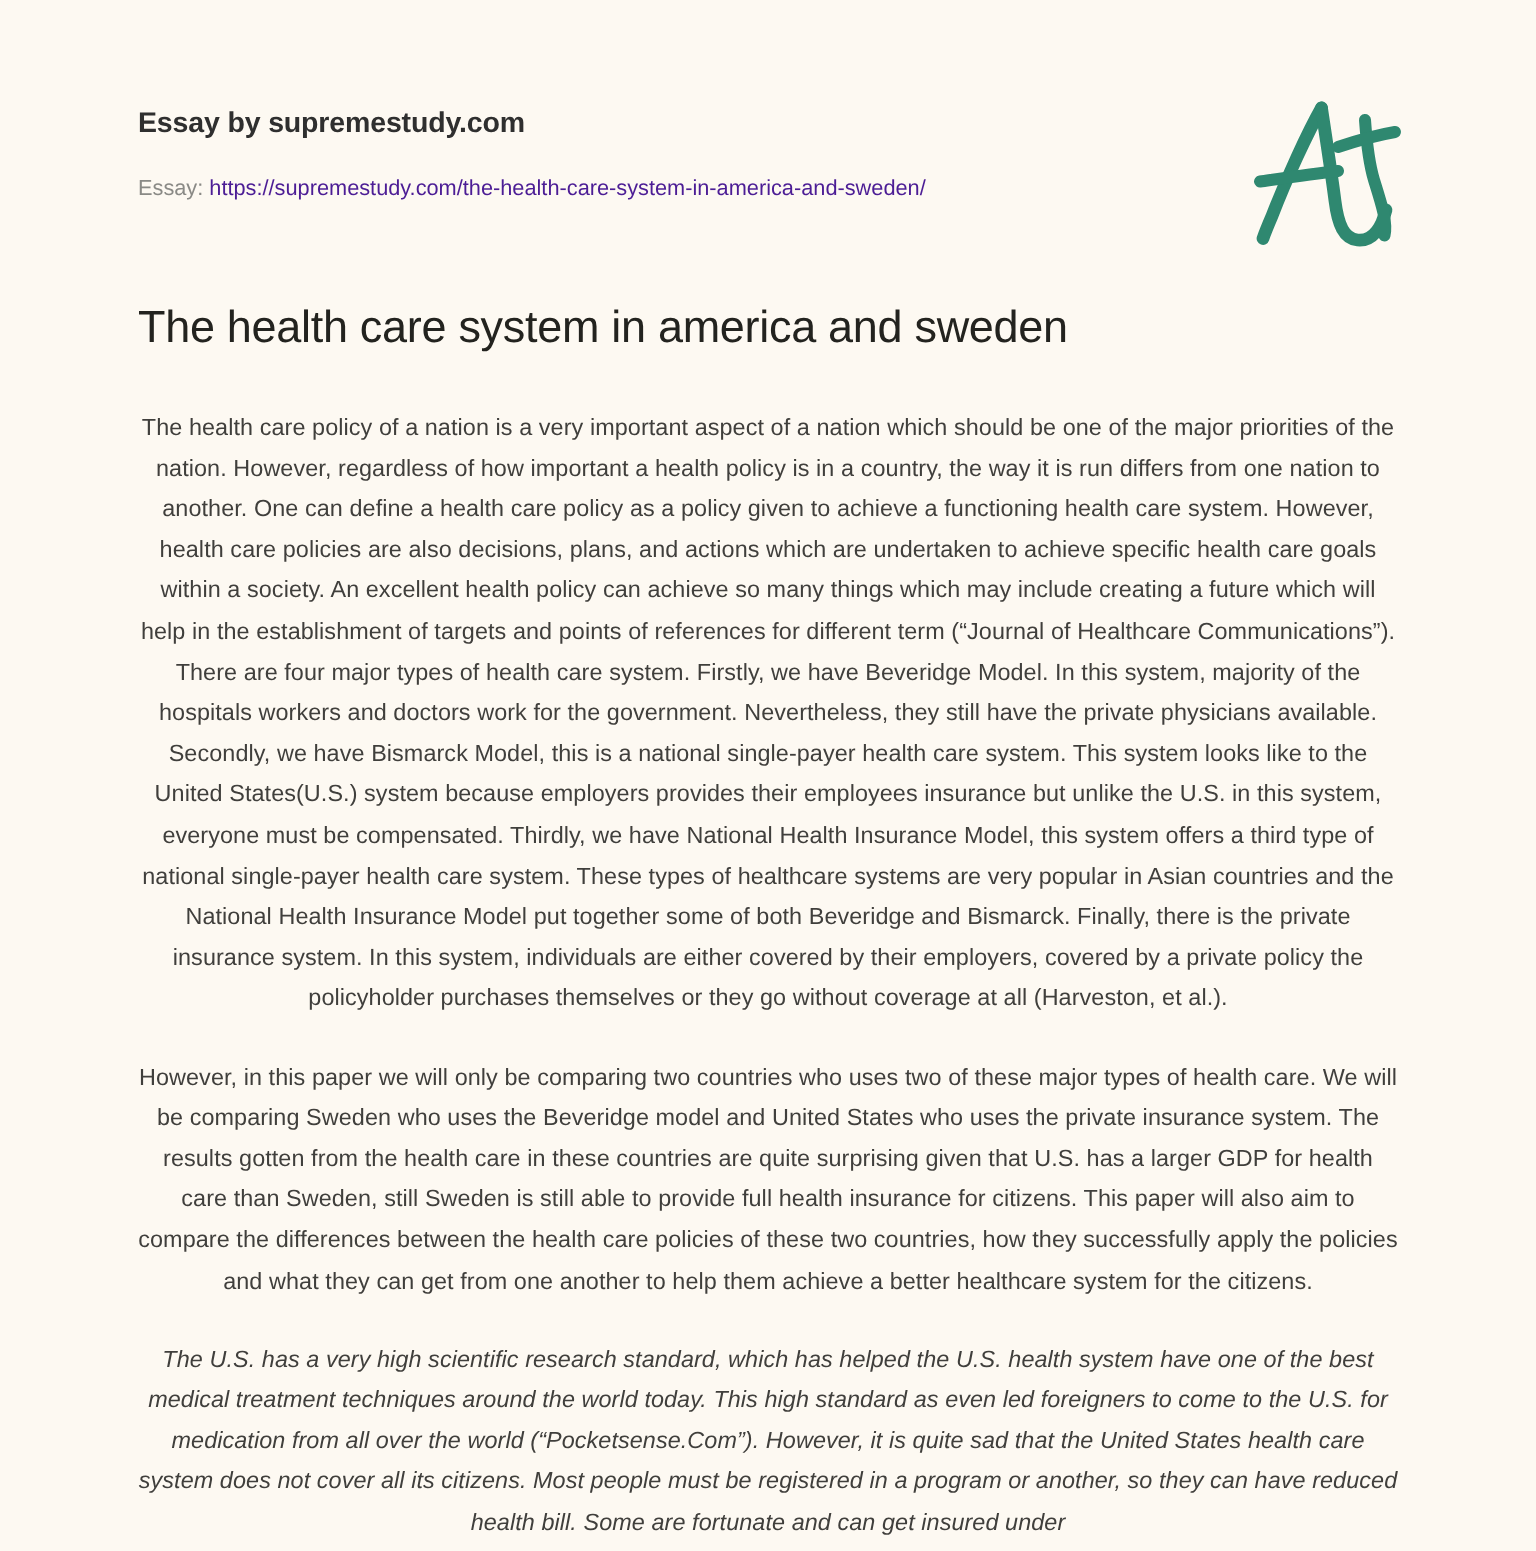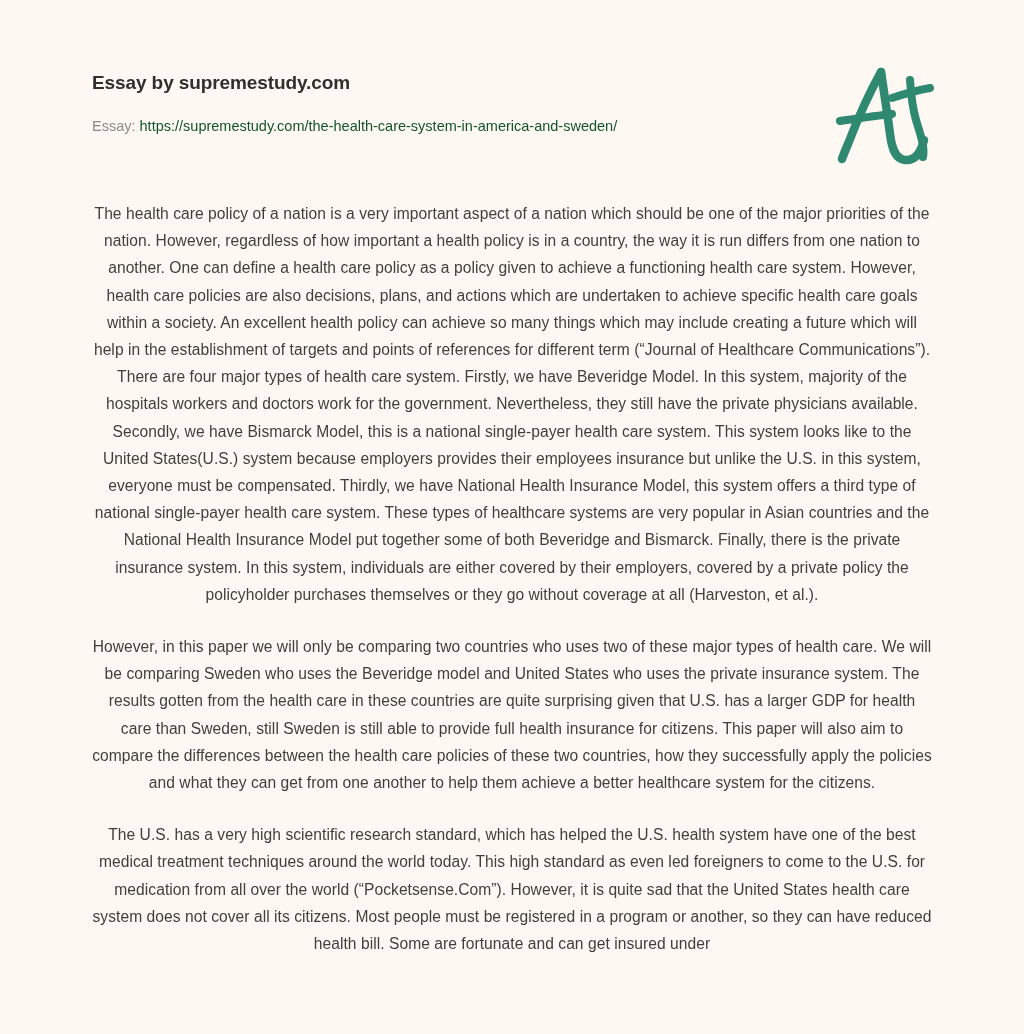--- a/index.html
+++ b/index.html
@@ -42,21 +42,21 @@
 
   .source-line {
     margin-top: 22px;
     font-size: 14.5px;
     color: #8a8a86;
     line-height: 1.3;
     white-space: nowrap;
   }
   .source-label { color: #8a8a86; }
   .source-url {
-    color: #14532d;
+    color: #4c1d95;
     text-decoration: none;
   }
 
   .logo {
     position: absolute;
     right: 78px;
     top: 58px;
     width: 120px;
     height: 115px;
   }
@@ -77,21 +77,21 @@
   }
 
   .body-text p {
     font-size: 15.6px;
     line-height: 27.2px;
     color: #403f3c;
     margin: 0 0 25px 0;
     text-align: center;
     letter-spacing: 0.05px;
   }
-  .body-text p:last-child { margin-bottom: 0; }
+  .body-text p:last-child { margin-bottom: 0; font-style: italic; }
 </style>
 </head>
 <body>
 
 <div class="page">
 
   <div class="header">
     <div class="byline">Essay by supremestudy.com</div>
 
     <div class="source-line">
@@ -111,20 +111,21 @@
 
           <path d="M84 22 C 85 36, 87 52, 90 62 C 95 78, 99 90, 97 99" stroke-width="8"></path>
 
           <path d="M66 40 C 78 36, 92 32, 104 30" stroke-width="8"></path>
         </g>
       </svg>
     </div>
   </div>
 
   <div class="article">
+    <h1 class="title">The health care system in america and sweden</h1>
 
     <div class="body-text">
       <p>The health care policy of a nation is a very important aspect of a nation which should be one of the major priorities of the nation. However, regardless of how important a health policy is in a country, the way it is run differs from one nation to another. One can define a health care policy as a policy given to achieve a functioning health care system. However, health care policies are also decisions, plans, and actions which are undertaken to achieve specific health care goals within a society. An excellent health policy can achieve so many things which may include creating a future which will help in the establishment of targets and points of references for different term (“Journal of Healthcare Communications”). There are four major types of health care system. Firstly, we have Beveridge Model. In this system, majority of the hospitals workers and doctors work for the government. Nevertheless, they still have the private physicians available. Secondly, we have Bismarck Model, this is a national single-payer health care system. This system looks like to the United States(U.S.) system because employers provides their employees insurance but unlike the U.S. in this system, everyone must be compensated. Thirdly, we have National Health Insurance Model, this system offers a third type of national single-payer health care system. These types of healthcare systems are very popular in Asian countries and the National Health Insurance Model put together some of both Beveridge and Bismarck. Finally, there is the private insurance system. In this system, individuals are either covered by their employers, covered by a private policy the policyholder purchases themselves or they go without coverage at all (Harveston, et al.).</p>
       <p>However, in this paper we will only be comparing two countries who uses two of these major types of health care. We will be comparing Sweden who uses the Beveridge model and United States who uses the private insurance system. The results gotten from the health care in these countries are quite surprising given that U.S. has a larger GDP for health care than Sweden, still Sweden is still able to provide full health insurance for citizens. This paper will also aim to compare the differences between the health care policies of these two countries, how they successfully apply the policies and what they can get from one another to help them achieve a better healthcare system for the citizens.</p>
       <p>The U.S. has a very high scientific research standard, which has helped the U.S. health system have one of the best medical treatment techniques around the world today. This high standard as even led foreigners to come to the U.S. for medication from all over the world (“Pocketsense.Com”). However, it is quite sad that the United States health care system does not cover all its citizens. Most people must be registered in a program or another, so they can have reduced health bill. Some are fortunate and can get insured under</p>
     </div>
   </div>
 
 </div>
 

